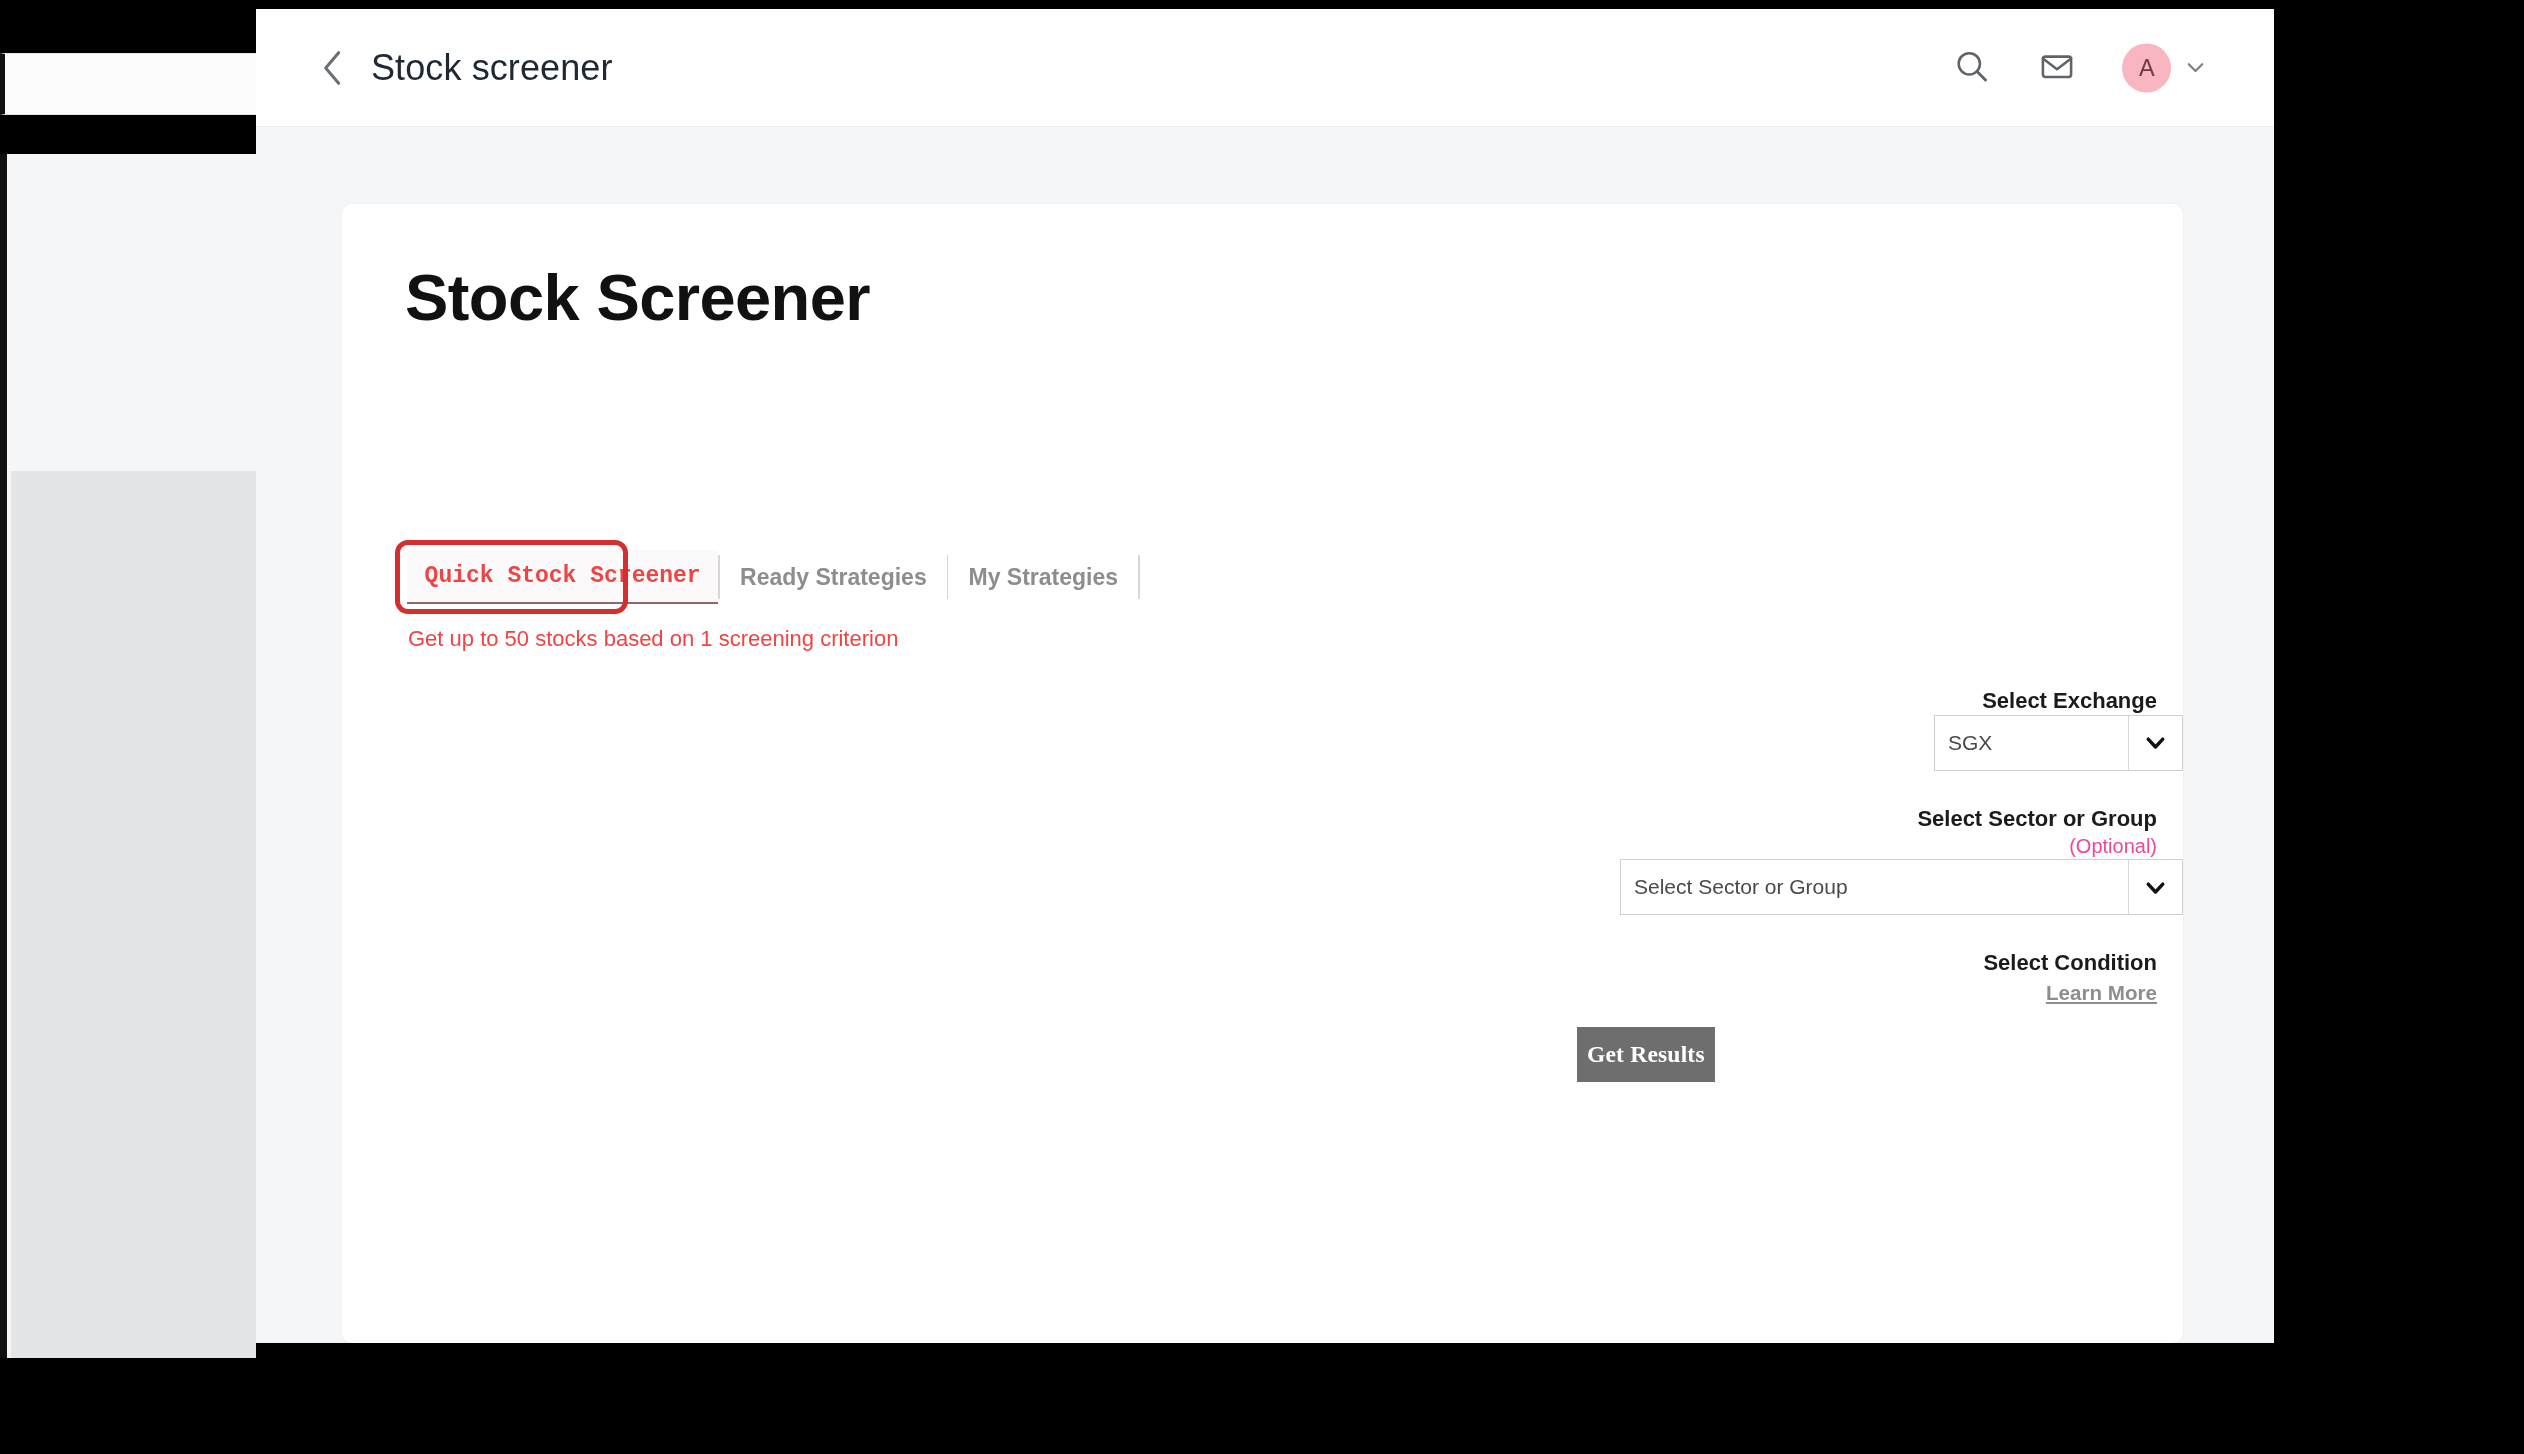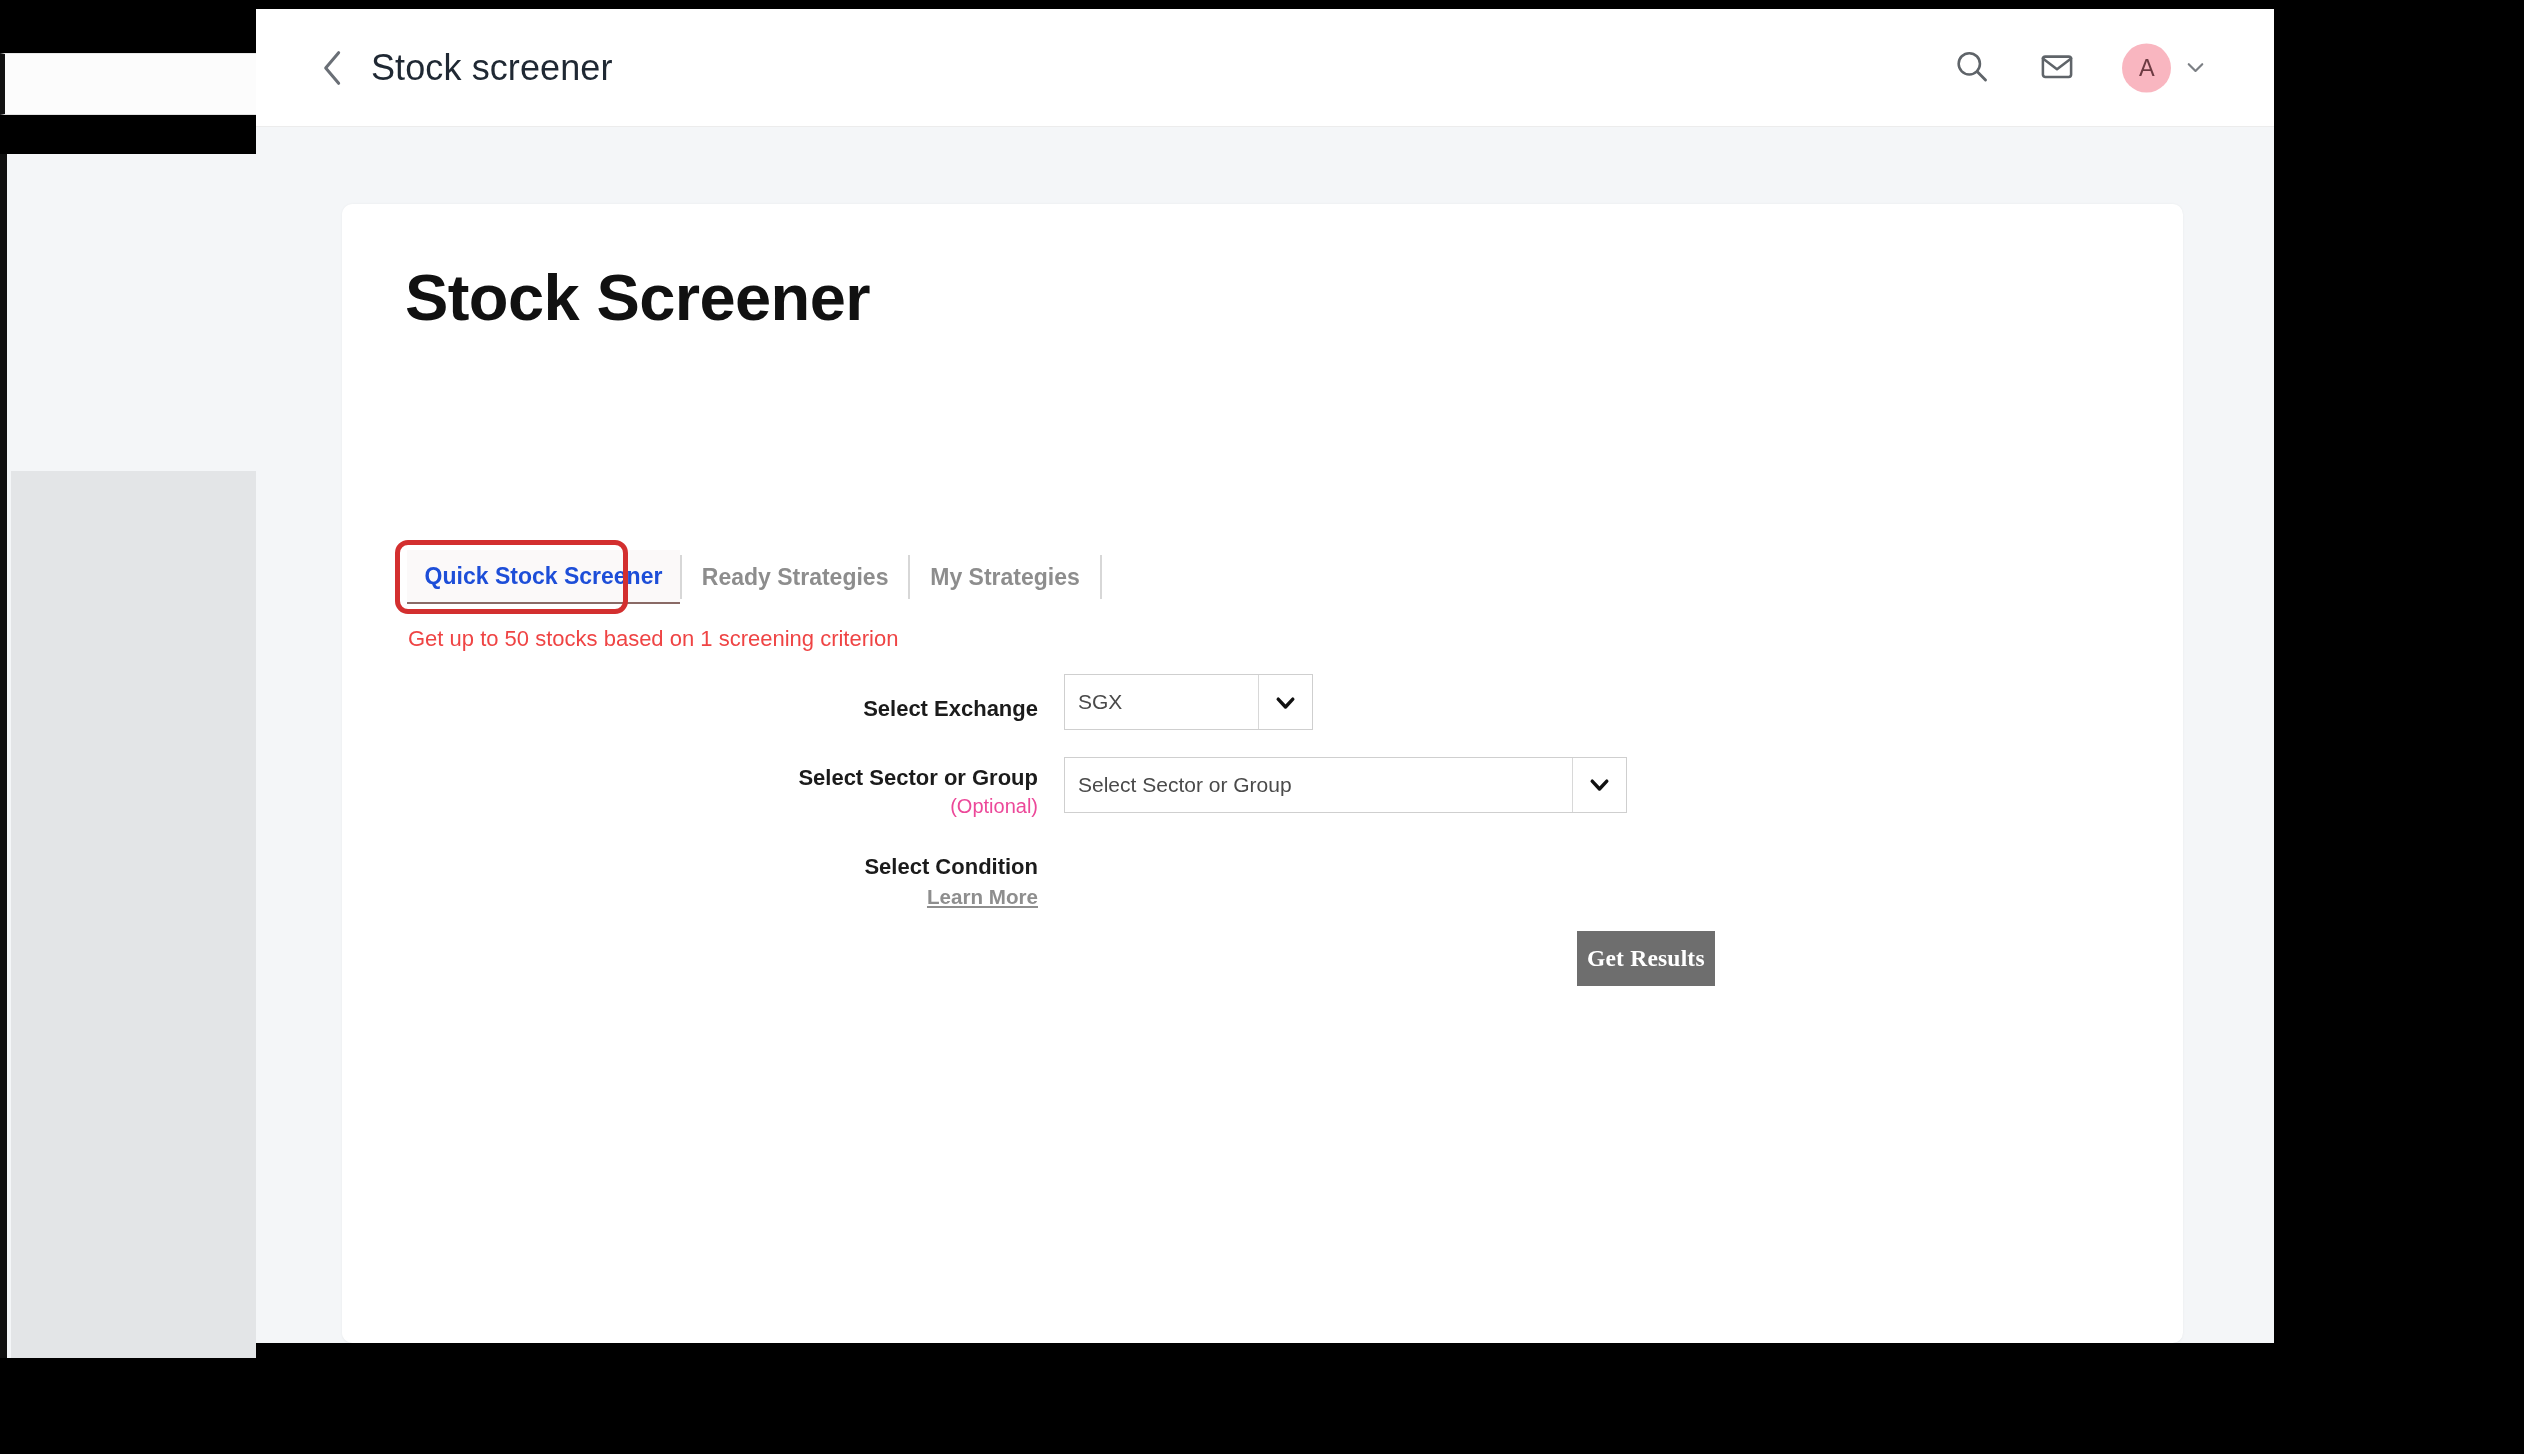--- a/index.html
+++ b/index.html
@@ -166,24 +166,25 @@
     display: flex;
     align-items: center;
     padding: 0 20px;
     font-size: 23px;
     color: #8d8d8d;
     font-weight: 700;
     white-space: nowrap;
     cursor: pointer;
   }
   .tab.active {
-    color: #1d4ed8;
+    color: #ef4444;
     background: #fbf9f9;
     border-bottom: 2.9px solid #8a6a66;
     padding: 0 17.6px;
+    font-family: Liberation Mono, monospace;
   }
   .tab-divider {
     width: 1.8px;
     background: #d7d7d7;
     margin: 4.7px 0;
   }
 
   
   .tab-highlight {
     position: absolute;
@@ -206,22 +207,23 @@
 
   
   .form {
     position: absolute;
     left: 0;
     top: 470px;
     width: 100%;
   }
   .form-row {
     display: flex;
-    align-items: center;
+    align-items: flex-end;
     margin-bottom: 21px;
+    flex-direction: column;
   }
   .form-label {
     width: 722px;
     text-align: right;
     padding-right: 26px;
     padding-top: 13px;
     font-size: 22px;
     font-weight: 700;
     color: #1b1b1b;
     line-height: 1.25;

